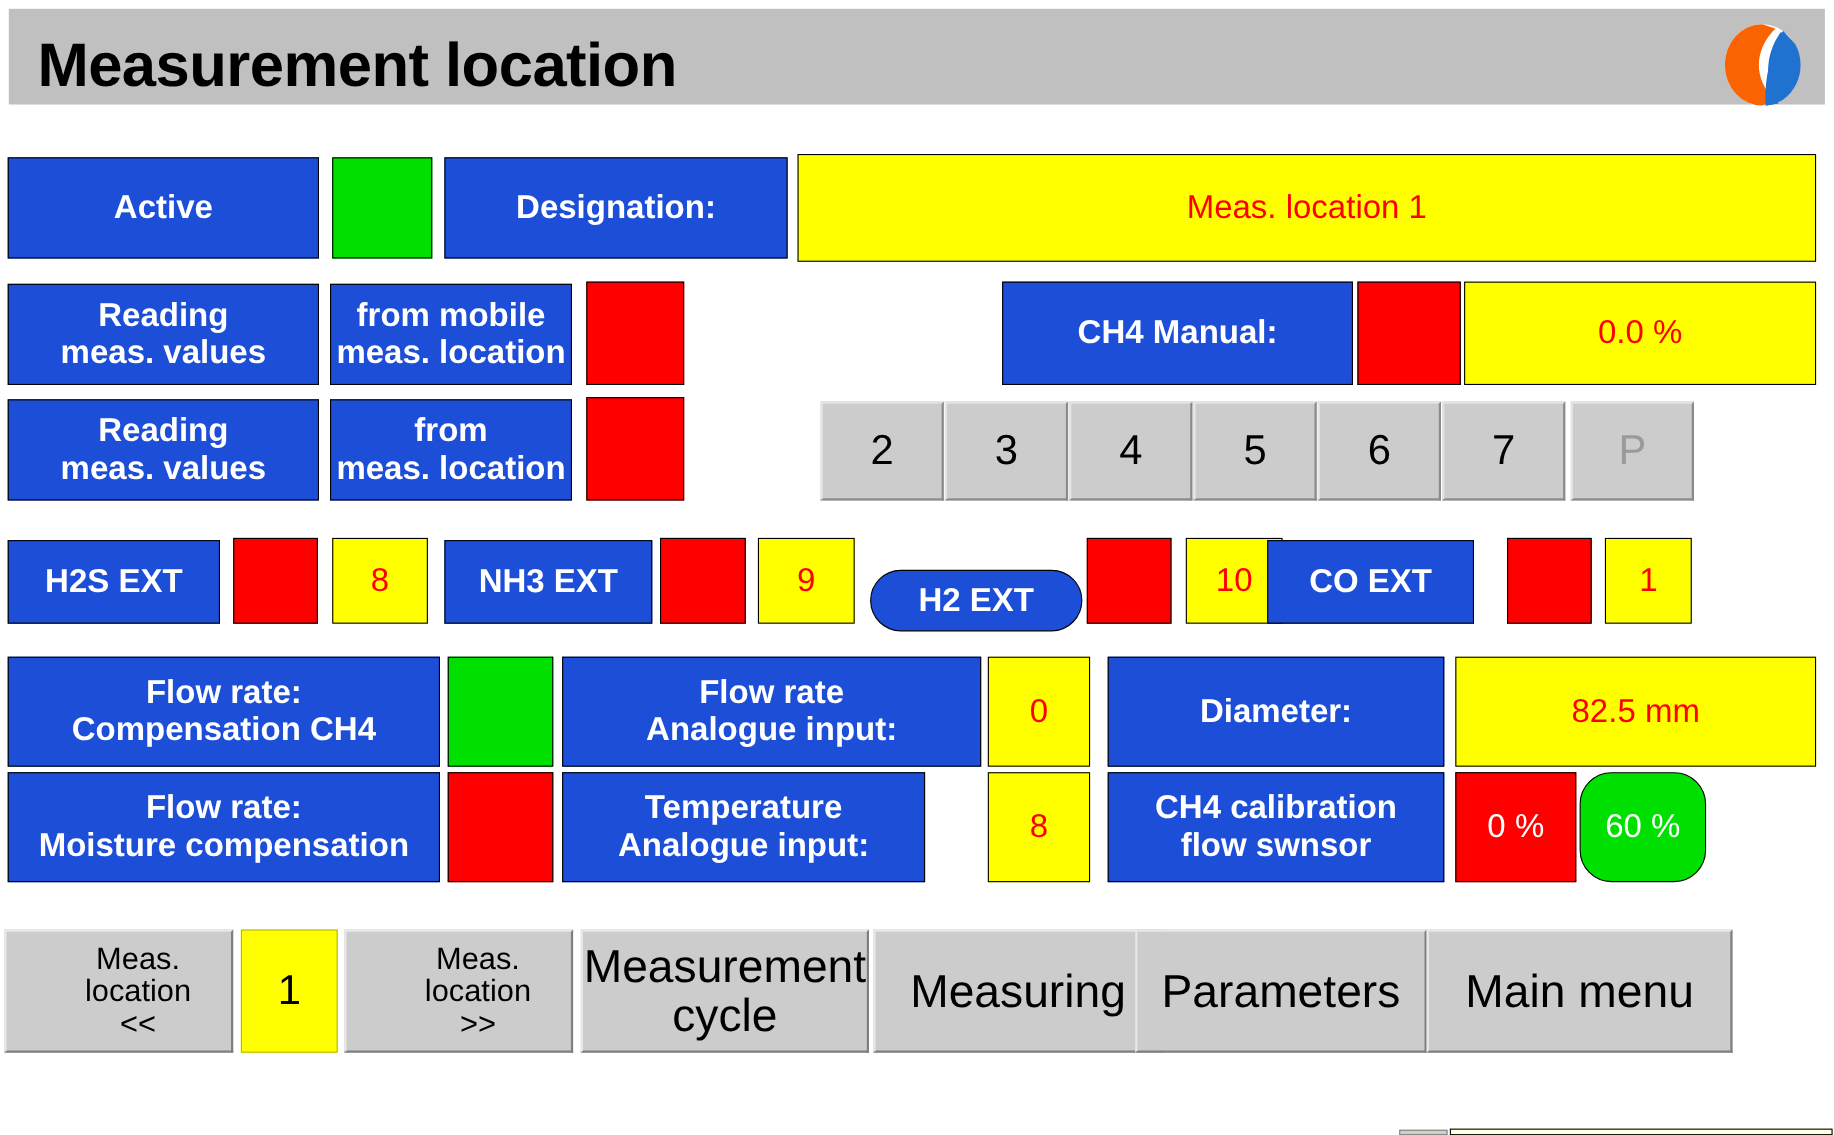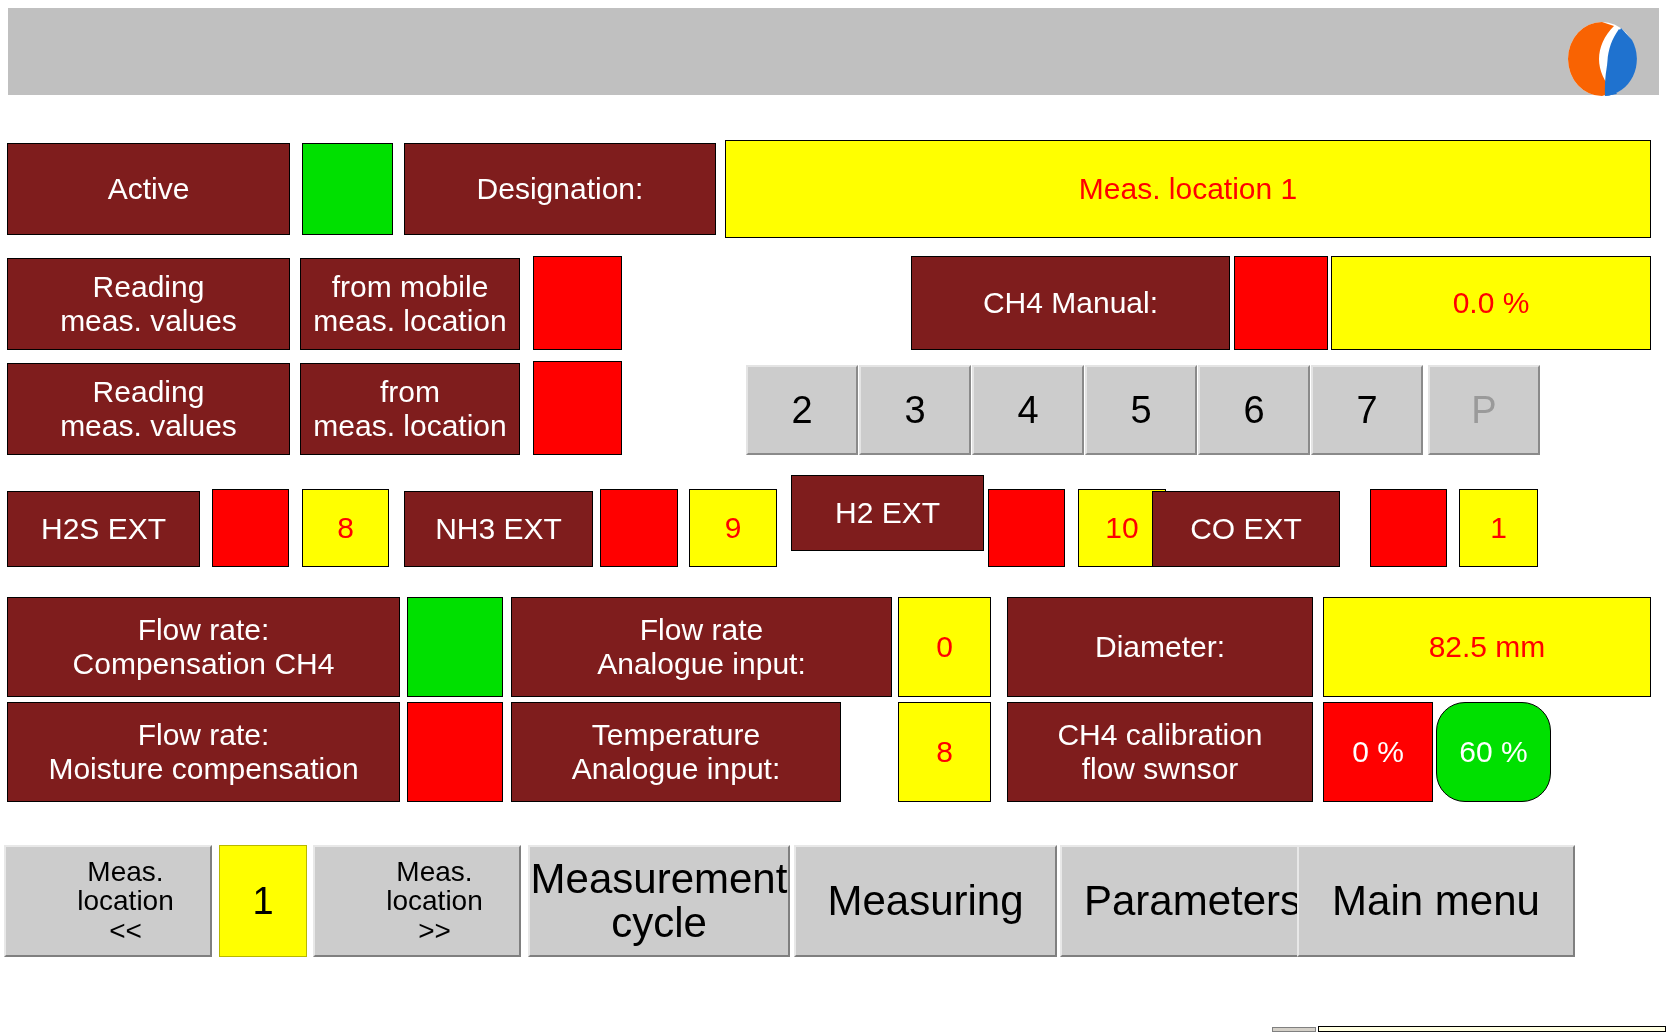--- a/index.html
+++ b/index.html
@@ -22,23 +22,24 @@
     box-sizing: border-box;
     border: 1px solid #000000;
     display: flex;
     align-items: center;
     justify-content: center;
     text-align: center;
     line-height: 1.12;
     white-space: pre-line;
   }
   .gray {
-    background: #7f1d1d;
+    background: #1d4ed8;
     color: #ffffff;
     font-size: 30px;
+    font-weight: bold;
   }
   .green  { background: #00e000; }
   .red    { background: #ff0000; }
   .yellow { background: #ffff00; color: #ff0000; font-size: 30px; }
 
   
   #titlebar {
     position: absolute;
     left: 8px;
     top: 8px;
@@ -142,20 +143,21 @@
     height: 5px;
     background: #d4d0c8;
     border: 1px solid #808080;
     box-sizing: border-box;
   }
 </style>
 </head>
 <body>
 
 <div id="titlebar">
+  <div id="page-title">Measurement location</div>
   <div id="logo">
     <svg width="76" height="78" viewBox="0 0 76 78">
       <ellipse cx="38" cy="39" rx="34" ry="37" fill="#ffffff"></ellipse>
       <path d="M38 2 A34 37 0 0 0 38 76 L50 72 C30 52 30 26 50 6 Z" fill="#f96302"></path>
       <path d="M55 9 A34 37 0 0 1 41 76 L53 74 C39 54 41 28 55 9 Z" fill="#1f72cf"></path>
       <path d="M55 9 A34 37 0 0 1 42 76 L40 76 A34 37 0 0 0 55 9 Z" fill="#1f72cf"></path>
       <path d="M41 76 A34 37 0 0 0 68 20 L57 8 C44 30 40 54 41 76 Z" fill="#1f72cf"></path>
     </svg>
   </div>
 </div>
@@ -190,21 +192,21 @@
 <div class="key disabled" style="left:1428px; top:365px; width:112px; height:90px;">P</div>
 
 <div class="cell gray" style="left:7px;   top:491px; width:193px; height:76px;text-align:right;">H2S EXT</div>
 <div class="cell red" style="left:212px;  top:489px; width:77px; height:78px;"></div>
 <div class="cell yellow" style="left:302px; top:489px; width:87px; height:78px;">8</div>
 
 <div class="cell gray" style="left:404px;  top:491px; width:189px; height:76px;">NH3 EXT</div>
 <div class="cell red" style="left:600px;  top:489px; width:78px; height:78px;"></div>
 <div class="cell yellow" style="left:689px; top:489px; width:88px; height:78px;">9</div>
 
-<div class="cell gray" style="left:791px;  top:475px; width:193px; height:76px;">H2 EXT</div>
+<div class="cell gray" style="left:791px;  top:518px; width:193px; height:56px;border-radius:28px;">H2 EXT</div>
 <div class="cell red" style="left:988px;  top:489px; width:77px; height:78px;"></div>
 <div class="cell yellow" style="left:1078px; top:489px; width:88px; height:78px;">10</div>
 
 <div class="cell gray" style="left:1152px; top:491px; width:188px; height:76px;">CO EXT</div>
 <div class="cell red" style="left:1370px; top:489px; width:77px; height:78px;"></div>
 <div class="cell yellow" style="left:1459px; top:489px; width:79px; height:78px;">1</div>
 
 <div class="cell gray" style="left:7px;   top:597px; width:393px; height:100px;">Flow rate:
 Compensation CH4</div>
 <div class="cell green" style="left:407px; top:597px; width:96px; height:100px;"></div>
@@ -228,18 +230,18 @@
 <div class="tbtn chev" style="left:4px;   top:845px; width:208px; height:112px;">Meas.
 location
 &lt;&lt;</div>
 <div id="meas-loc-number" style="left:219px; top:845px; width:88px; height:112px;">1</div>
 <div class="tbtn chev" style="left:313px; top:845px; width:208px; height:112px;">Meas.
 location
 &gt;&gt;</div>
 <div class="tbtn big" style="left:528px; top:845px; width:262px; height:112px;">Measurement
 cycle</div>
 <div class="tbtn big" style="left:794px; top:845px; width:263px; height:112px;">Measuring</div>
-<div class="tbtn big" style="left:1032px; top:845px; width:265px; height:112px;margin-left:28px;">Parameters</div>
+<div class="tbtn big" style="left:1032px; top:845px; width:265px; height:112px;">Parameters</div>
 <div class="tbtn big" style="left:1285px; top:845px; width:278px; height:112px;margin-left:12px;">Main menu</div>
 
 <div id="bottom-strip"></div>
 <div id="tooltip-left-chip"></div>
 <div id="tooltip-sliver"></div>
 
 </body></html>

